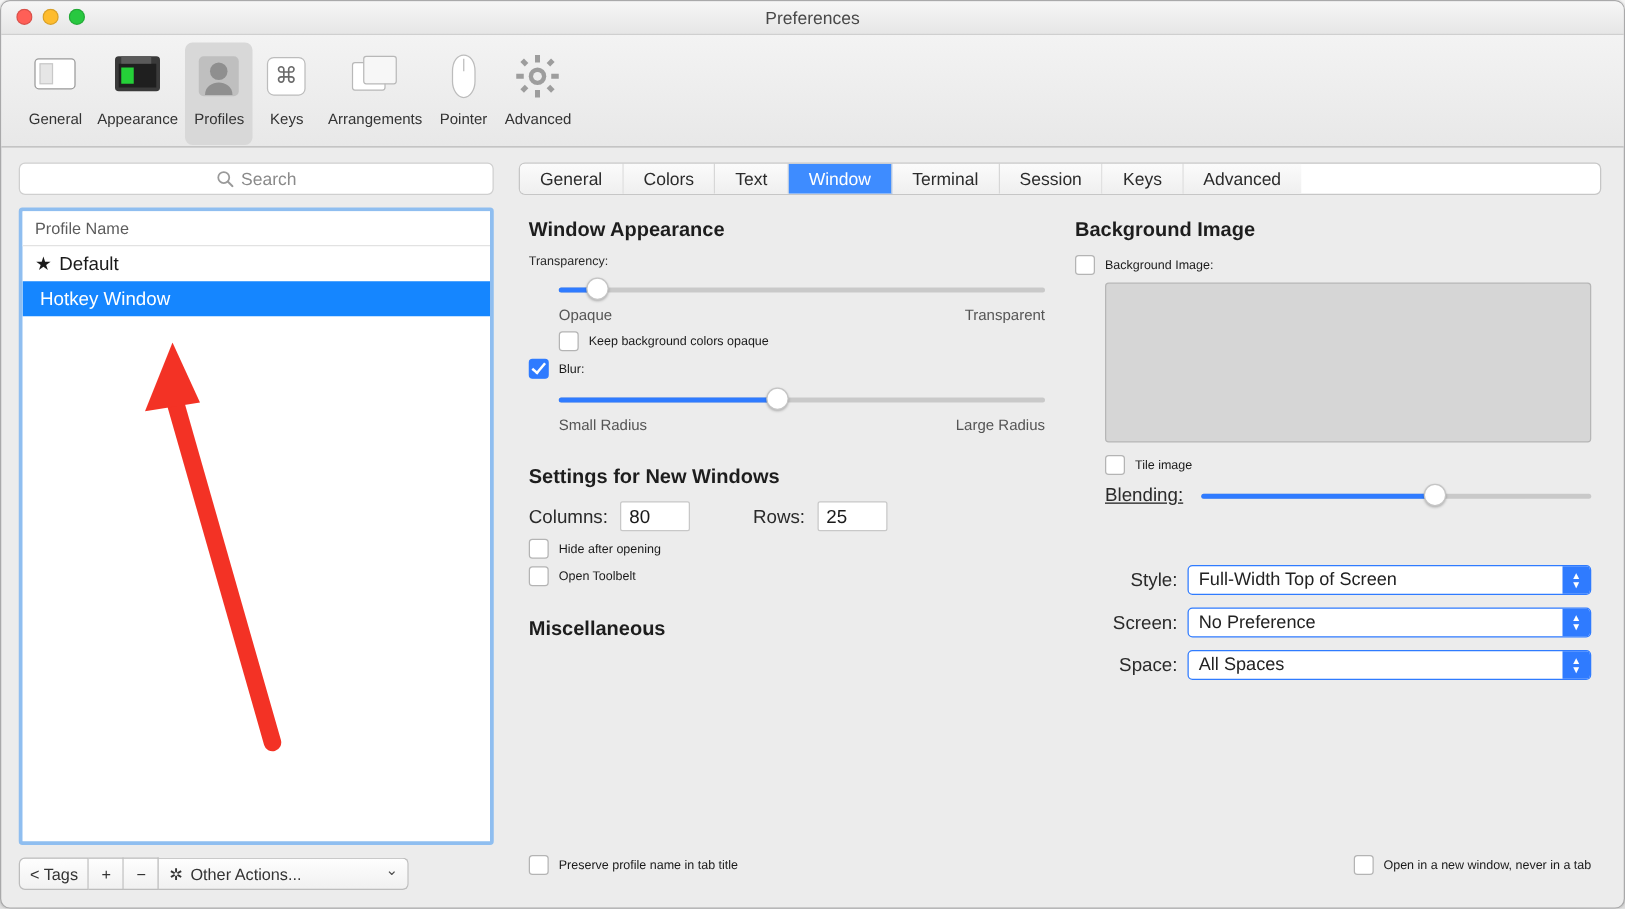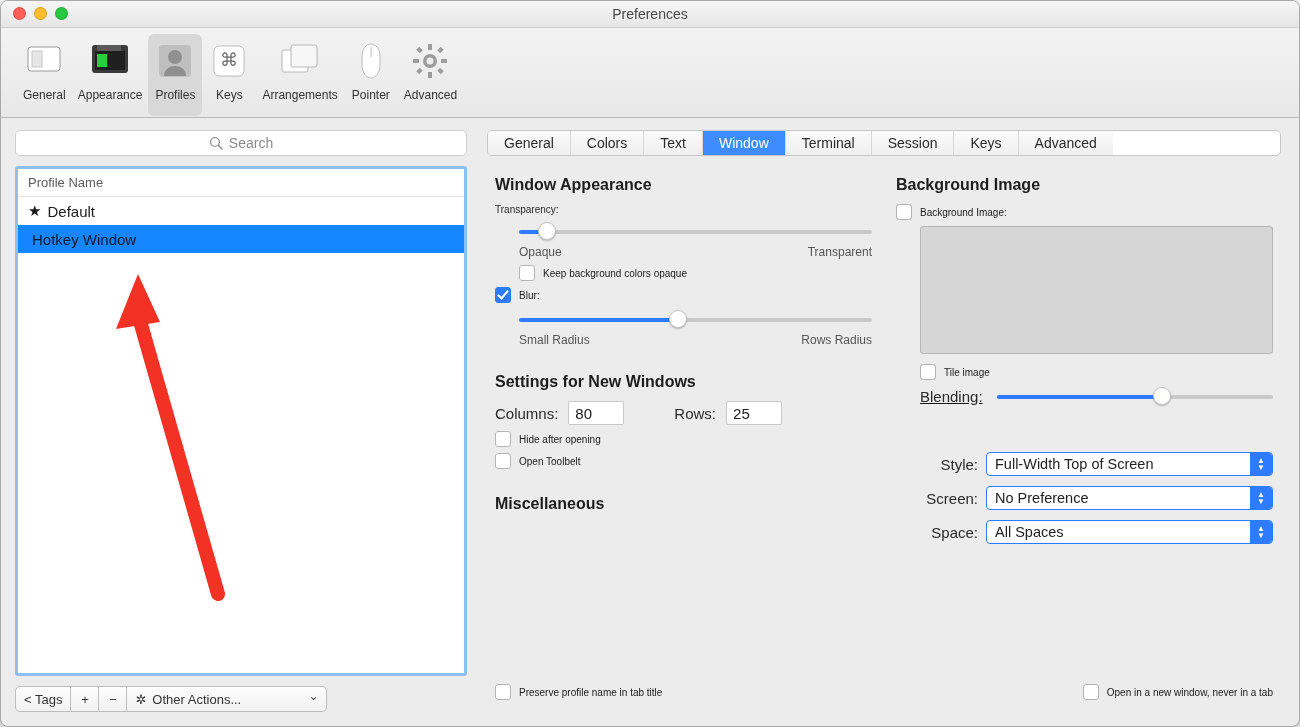--- a/index.html
+++ b/index.html
@@ -32,34 +32,34 @@
   .tb-item {
     display:flex; flex-direction:column; align-items:center; justify-content:flex-start;
     padding:6px 6px 4px; border-radius:6px; cursor:default; height:82px; position:relative;
   }
   .tb-item .iconbox { width:42px; height:42px; display:flex; align-items:center; justify-content:center; }
   .tb-item.selected { background:#d8d8d8; }
   .tb-item .label { font-size:12px; color:#333; margin-top:6px; }
 
   
   .content { display:flex; padding:12px 14px 14px; height:calc(100% - 27px - 90px); gap:16px; }
-  .left { width:452px; display:flex; flex-direction:column; }
+  .left { width:380px; display:flex; flex-direction:column; }
   .search {
     height:26px; border:1px solid #cfcfcf; background:#fff; border-radius:5px;
     display:flex; align-items:center; justify-content:center; gap:6px; color:#8a8a8a;
     margin-bottom:10px;
   }
   .plist {
     flex:1; background:#fff; border:3px solid #8fbef0; border-radius:3px;
     display:flex; flex-direction:column; position:relative; overflow:hidden;
   }
   .plist .header { padding:6px 10px; color:#5c5c5c; font-size:13px; border-bottom:1px solid #e2e2e2; background:#fff; }
   .plist .row { height:28px; display:flex; align-items:center; padding:0 10px; font-size:15px; }
   .plist .row.default { color:#1a1a1a; }
-  .plist .row.sel { background:#1586ff; color:#0f172a;padding-left:14px; }
+  .plist .row.sel { background:#1586ff; color:#ffffff;padding-left:14px; }
   .star { margin-right:6px; font-size:15px; }
   .arrow { position:absolute; left:90px; top:105px; pointer-events:none; }
 
   .bottom-controls { display:flex; margin-top:10px; }
   .btnseg {
     height:26px; border:1px solid #bdbdbd; background:linear-gradient(#fefefe,#f1f1f1);
     display:flex; align-items:center; justify-content:center; font-size:13px; color:#333;
     padding:0 8px; cursor:default;
   }
   .btnseg + .btnseg { border-left:none; }
@@ -325,21 +325,21 @@
             <span>Blur:</span>
           </div>
           <div class="indent">
             <div class="slider">
               <div class="track"></div>
                 <div class="fill" style="width:45%;"></div>
                 <div class="thumb" style="left:calc(45% - 9px);"></div>
             </div>
             <div class="range-labels">
               <span>Small Radius</span>
-              <span>Rows Radius</span>
+              <span>Large Radius</span>
             </div>
           </div>
 
           <h3 class="section" style="margin-top:26px">Settings for New Windows</h3>
           <div class="row-inline">
             <label>Columns:</label>
             <div class="textnum">
                 <span>80</span>
               </div>
             <div style="width:30px;"></div>

